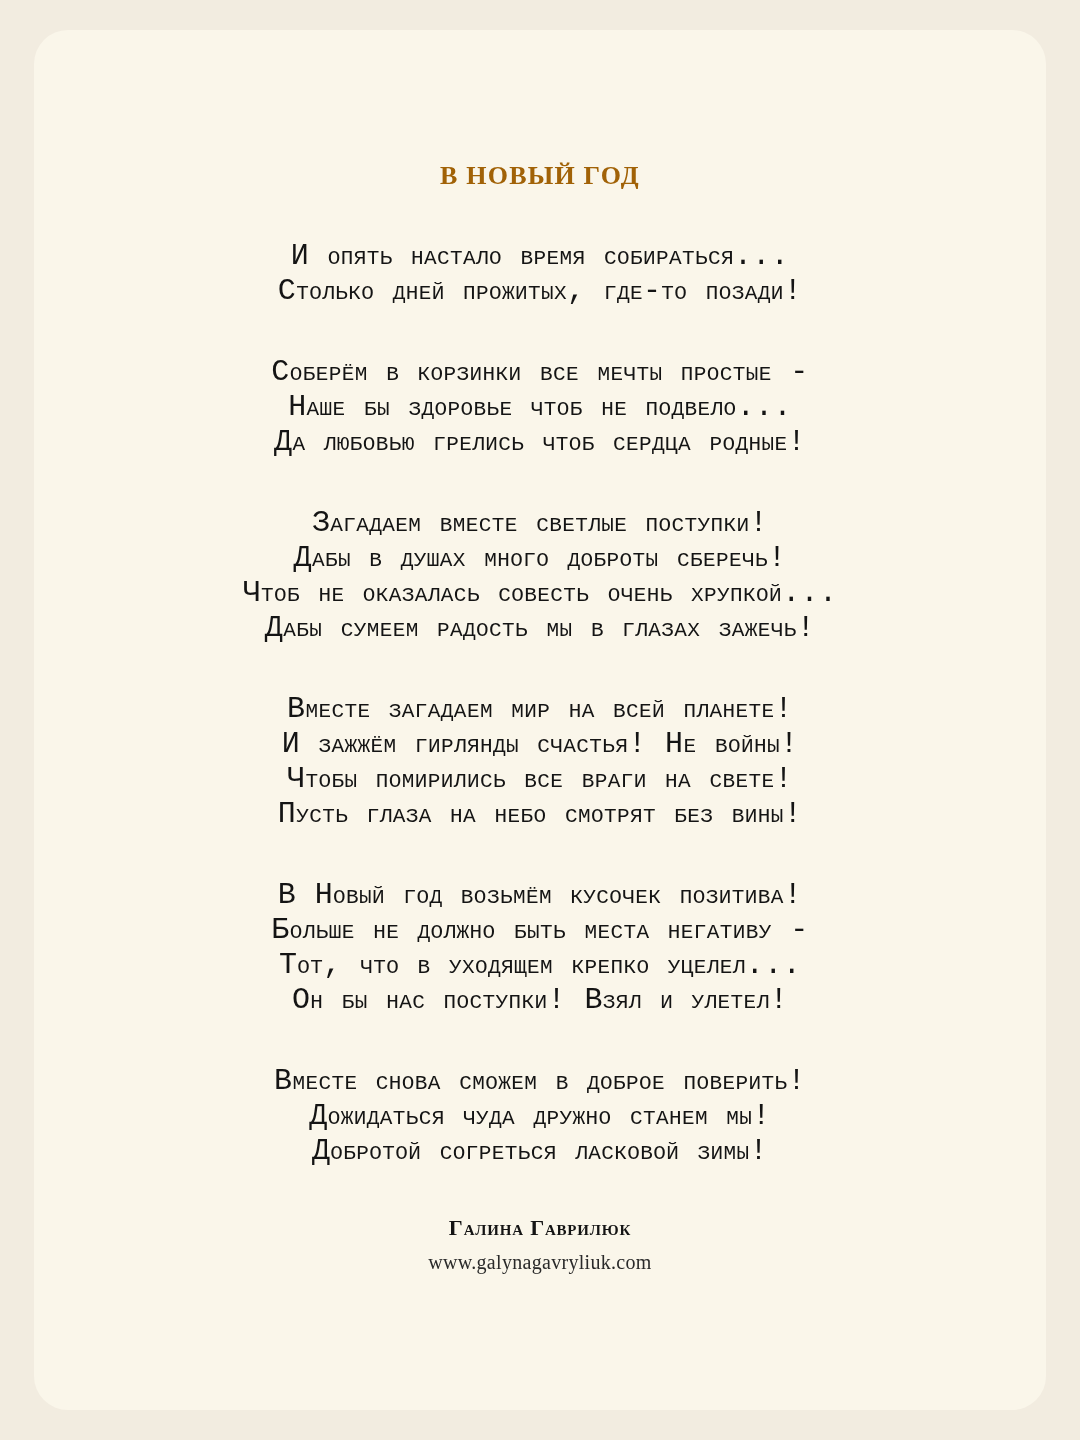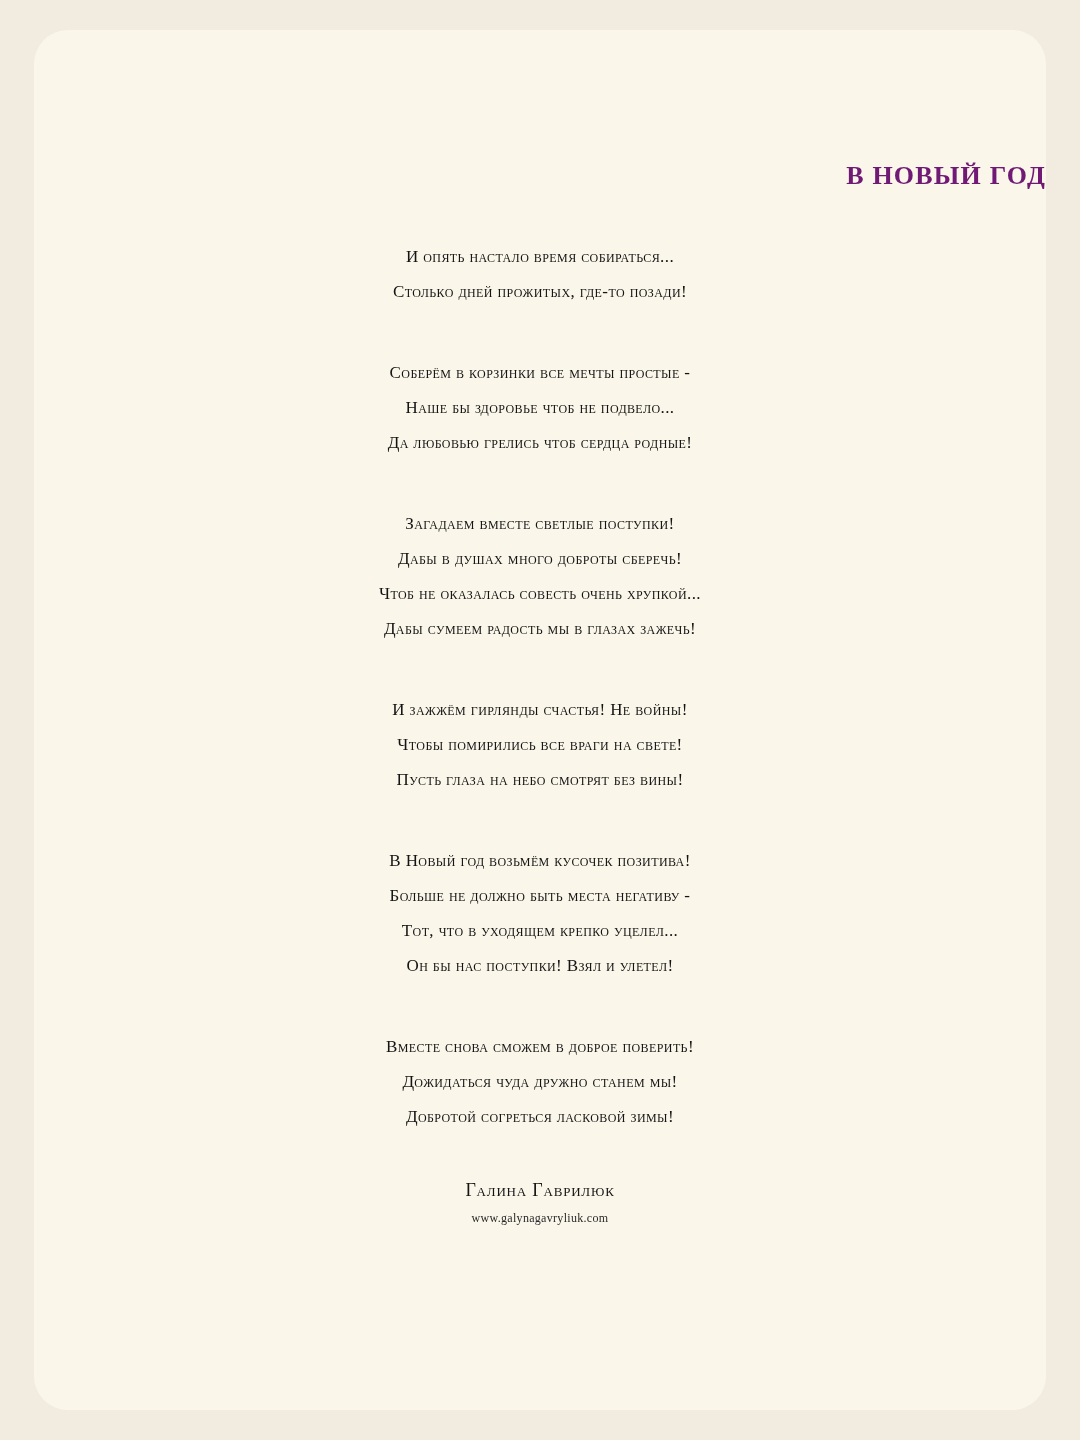--- a/index.html
+++ b/index.html
@@ -35,52 +35,51 @@
     left: 0;
     top: 0;
     width: 1012px;
     padding-top: 130px;
     text-align: center;
   }
   .poem-title {
     font-family: "Liberation Serif", serif;
     font-size: 26px;
     letter-spacing: 1.2px;
-    color: #701a75;
+    color: #a16207;
     font-variant: small-caps;
     text-transform: uppercase;
     margin: 0 0 48px 0;
     line-height: 1.2;
-    text-align: right;
   }
   .stanza {
     margin: 0 0 46px 0;
   }
   .line {
-    font-family: Liberation Serif, serif;
-    font-size: 17px;
+    font-family: Liberation Mono, monospace;
+    font-size: 30px;
     line-height: 35px;
     color: #141414;
     font-variant: small-caps;
     letter-spacing: 0.4px;
     white-space: pre-wrap;
   }
   .signature {
     margin-top: 20px;
     font-family: "Liberation Serif", serif;
-    font-size: 18px;
+    font-size: 22px;
     color: #141414;
     font-variant: small-caps;
     letter-spacing: 0.8px;
-    font-weight: 400;
+    font-weight: 700;
   }
   .website {
     margin-top: 10px;
     font-family: "Liberation Serif", serif;
-    font-size: 12px;
+    font-size: 20px;
     color: #2a2a2a;
     letter-spacing: 0.3px;
   }
 </style>
 </head>
 <body>
 
 <div class="page">
   <div class="card">
     <div class="content">
@@ -99,20 +98,21 @@
       </div>
 
       <div class="stanza">
         <div class="line">Загадаем вместе светлые поступки!</div>
         <div class="line">Дабы в душах много доброты сберечь!</div>
         <div class="line">Чтоб не оказалась совесть очень хрупкой...</div>
         <div class="line">Дабы сумеем радость мы в глазах зажечь!</div>
       </div>
 
       <div class="stanza">
+        <div class="line">Вместе загадаем мир на всей планете!</div>
         <div class="line">И зажжём гирлянды счастья! Не войны!</div>
         <div class="line">Чтобы помирились все враги на свете!</div>
         <div class="line">Пусть глаза на небо смотрят без вины!</div>
       </div>
 
       <div class="stanza">
         <div class="line">В Новый год возьмём кусочек позитива!</div>
         <div class="line">Больше не должно быть места негативу -</div>
         <div class="line">Тот, что в уходящем крепко уцелел...</div>
         <div class="line">Он бы нас поступки! Взял и улетел!</div>

